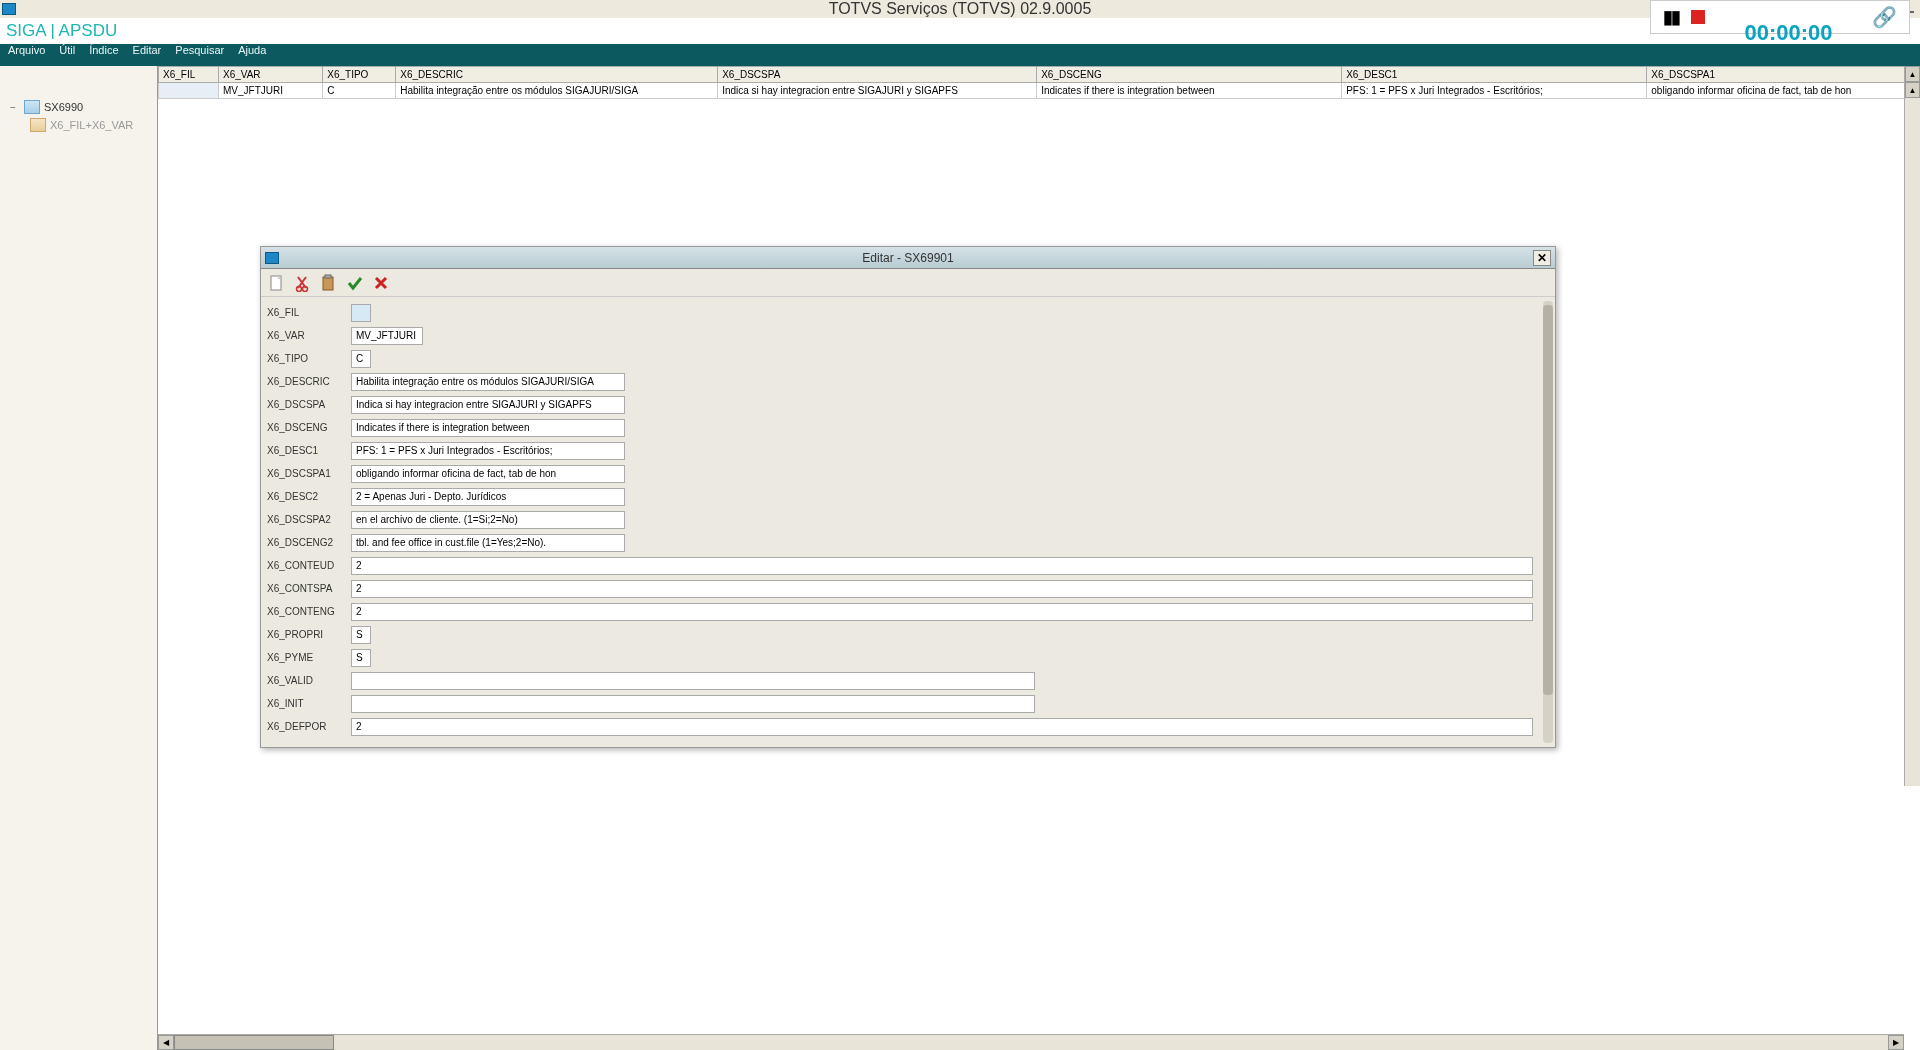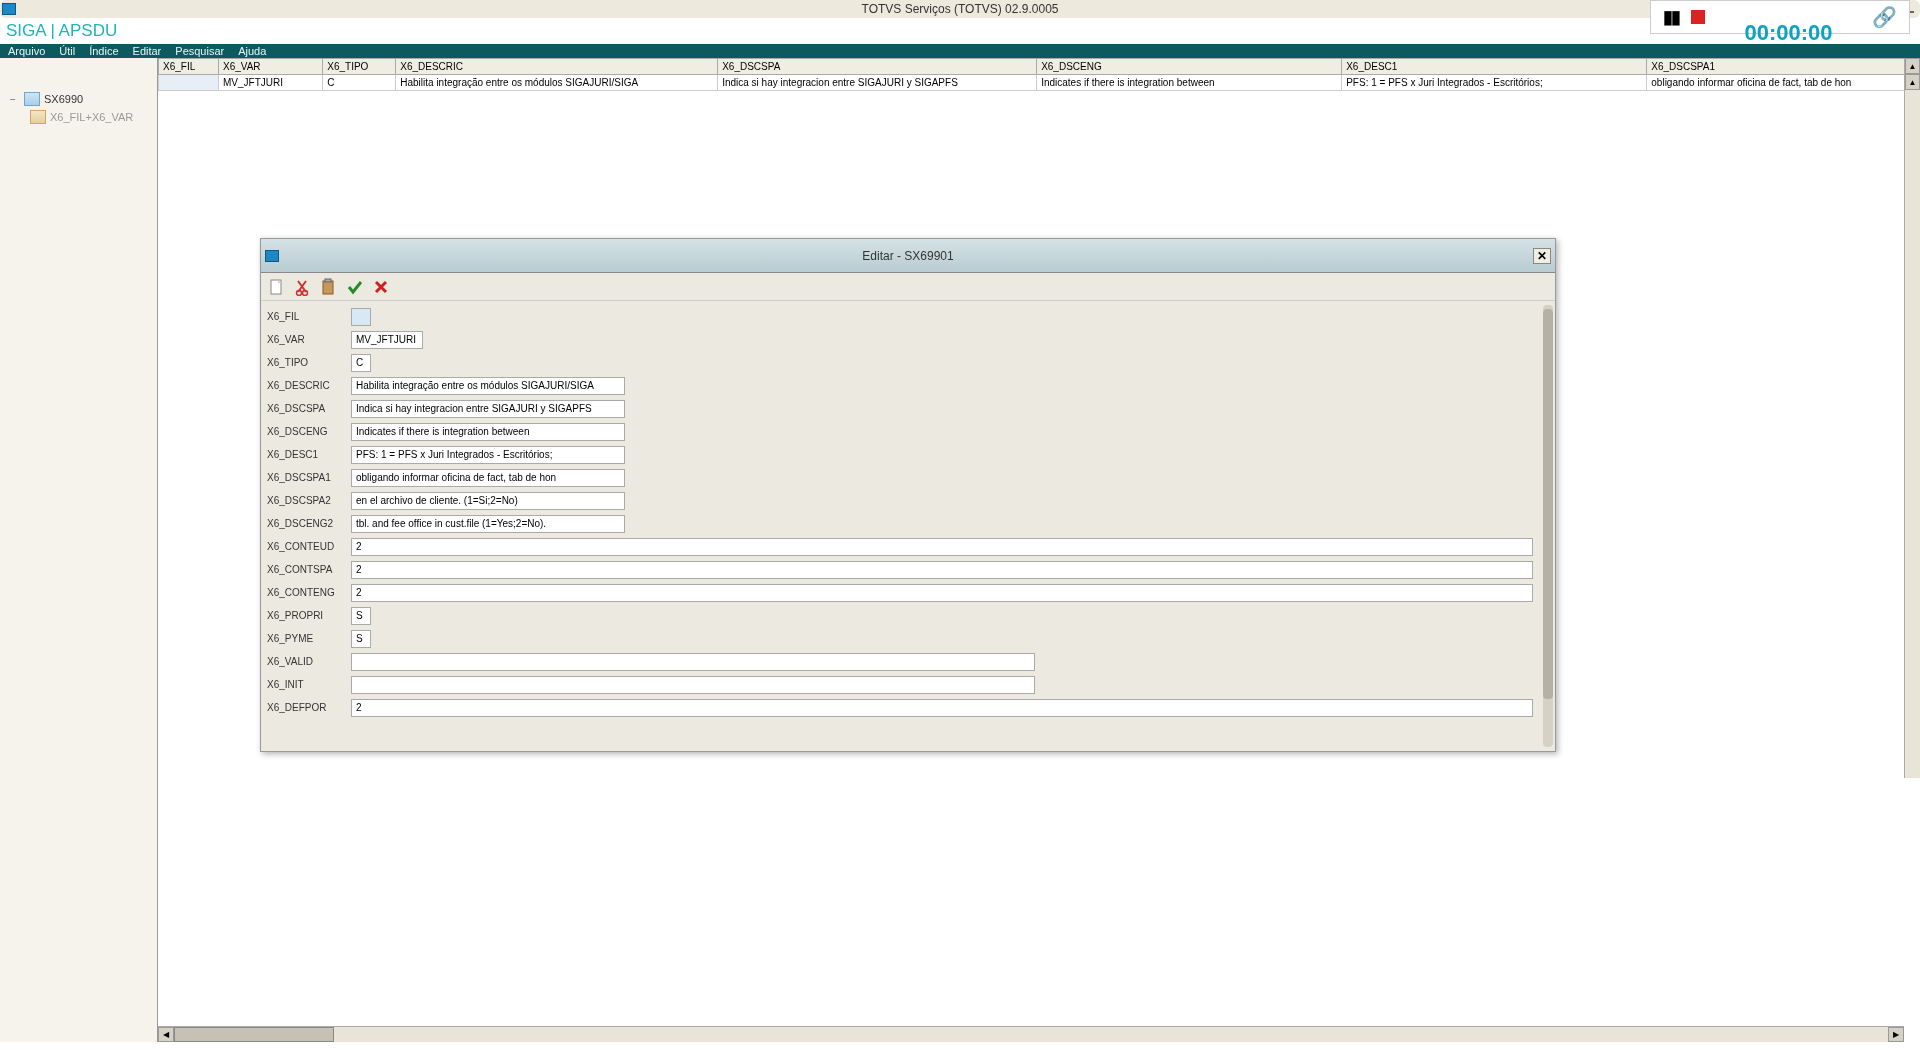--- a/index.html
+++ b/index.html
@@ -6,31 +6,31 @@
 body { background: #ffffff; width: 1920px; height: 1050px; overflow: hidden; position: relative; }
 
 
 .recorder-bar { position: absolute; top: 0; right: 10px; width: 260px; height: 34px; background: #fff; border: 1px solid #ccc; display: flex; align-items: center; gap: 12px; padding: 0 12px; z-index: 100; }
 .recorder-bar .pause { font-size: 18px; font-weight: bold; letter-spacing: -2px; }
 .recorder-bar .stop { width: 14px; height: 14px; background: #d22; }
 .recorder-bar .timer { color: #0aa3c2; font-size: 22px; font-weight: bold; flex: 1; text-align: center; margin-top: 32px; }
 .recorder-bar .link-icon { font-size: 20px; color: #444; }
 
 
-.titlebar { height: 18px; background: #ede9dc; display: flex; align-items: center; font-size: 12px; color: #333; position: relative; border-radius: 6px; }
+.titlebar { height: 18px; background: #ede9dc; display: flex; align-items: center; font-size: 16px; color: #333; position: relative; }
 .titlebar .window-icon { width: 14px; height: 12px; background: #1e88c7; margin-left: 2px; border: 1px solid #0a5a85; }
 .titlebar .title-text { position: absolute; left: 50%; transform: translateX(-50%); }
 .titlebar .win-btns { margin-left: auto; display: flex; gap: 6px; margin-right: 6px; }
 .titlebar .win-btn { width: 14px; height: 2px; background: #666; margin-top: 6px; }
 
 
 .app-header { height: 26px; background: #fff; display: flex; align-items: center; padding-left: 6px; font-size: 17px; color: #1db5b5; font-weight: 500; }
 
 
-.menubar { height: 14px; background: #0c5a5f; display: flex; align-items: center; padding-left: 8px; gap: 14px; }
+.menubar { height: 22px; background: #0c5a5f; display: flex; align-items: flex-start; padding-left: 8px; gap: 14px; }
 .menubar span { color: #e8f5f5; font-size: 11px; cursor: pointer; }
 
 
 .main { display: flex; height: calc(100% - 66px); }
 
 
 .tree-panel { width: 158px; background: #f5f3ec; border-right: 1px solid #999; padding-top: 32px; }
 .tree-node { display: flex; align-items: center; gap: 4px; padding: 2px 6px; font-size: 11px; color: #333; }
 .tree-node.root { margin-left: 4px; }
 .tree-node.child { margin-left: 24px; color: #999; }
@@ -47,21 +47,21 @@
 
 
 .grid-vscroll { position: absolute; right: 0; top: 0; width: 16px; height: 720px; background: #e8e5d8; border-left: 1px solid #aaa; }
 .grid-vscroll .arrow { height: 16px; background: #d5d2c5; border: 1px solid #999; display: flex; align-items: center; justify-content: center; font-size: 8px; }
 .grid-hscroll { position: absolute; bottom: 0; left: 0; right: 16px; height: 16px; background: #e8e5d8; border-top: 1px solid #aaa; display: flex; }
 .grid-hscroll .arrow { width: 16px; background: #d5d2c5; border: 1px solid #999; display: flex; align-items: center; justify-content: center; font-size: 8px; }
 .grid-hscroll .thumb { width: 160px; background: #c5c2b5; border: 1px solid #888; }
 
 
 .dialog { position: absolute; left: 102px; top: 180px; width: 1296px; background: #eceae0; border: 1px solid #999; box-shadow: 2px 2px 6px rgba(0,0,0,0.3); z-index: 50; }
-.dialog-titlebar { height: 34px; background: linear-gradient(#d5e2e6,#b8ccd2); display: flex; align-items: center; position: relative; border-bottom: 1px solid #888; }
+.dialog-titlebar { height: 22px; background: linear-gradient(#d5e2e6,#b8ccd2); display: flex; align-items: center; position: relative; border-bottom: 1px solid #888; }
 .dialog-titlebar .dlg-icon { width: 14px; height: 12px; background: #1e88c7; margin-left: 4px; border: 1px solid #0a5a85; }
 .dialog-titlebar .dlg-title { position: absolute; left: 50%; transform: translateX(-50%); font-size: 12px; color: #333; }
 .dialog-titlebar .dlg-close { margin-left: auto; margin-right: 4px; width: 18px; height: 16px; background: #f0ede2; border: 1px solid #888; display: flex; align-items: center; justify-content: center; font-size: 12px; font-weight: bold; cursor: pointer; }
 
 
 .dlg-toolbar { height: 28px; display: flex; align-items: center; gap: 6px; padding-left: 6px; border-bottom: 1px solid #ccc; }
 .dlg-tool { width: 20px; height: 20px; display: flex; align-items: center; justify-content: center; cursor: pointer; }
 .tool-new svg, .tool-cut svg, .tool-paste svg, .tool-ok svg, .tool-cancel svg { display: block; }
 
 
@@ -224,20 +224,24 @@
           </div>
         <div class="form-row">
             <span class="form-label">X6_DESC1</span>
             <input class="form-input med" value="PFS: 1 = PFS x Juri Integrados - Escritórios;" style="">
           </div>
         <div class="form-row">
             <span class="form-label">X6_DSCSPA1</span>
             <input class="form-input med" value="obligando informar oficina de fact, tab de hon" style="">
           </div>
         <div class="form-row">
+            <span class="form-label">X6_DESC2</span>
+            <input class="form-input med" value="2 = Apenas Juri - Depto. Jurídicos" style="">
+          </div>
+        <div class="form-row">
             <span class="form-label">X6_DSCSPA2</span>
             <input class="form-input med" value="en el archivo de cliente. (1=Si;2=No)" style="">
           </div>
         <div class="form-row">
             <span class="form-label">X6_DSCENG2</span>
             <input class="form-input med" value="tbl. and fee office in cust.file (1=Yes;2=No)." style="">
           </div>
         <div class="form-row">
             <span class="form-label">X6_CONTEUD</span>
             <input class="form-input full" value="2" style="">

